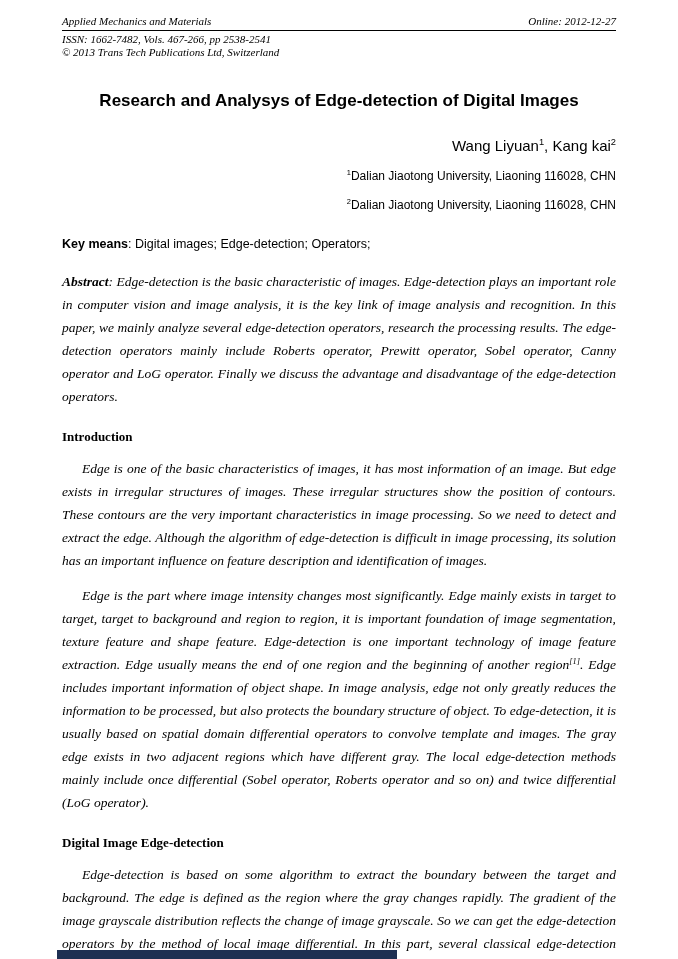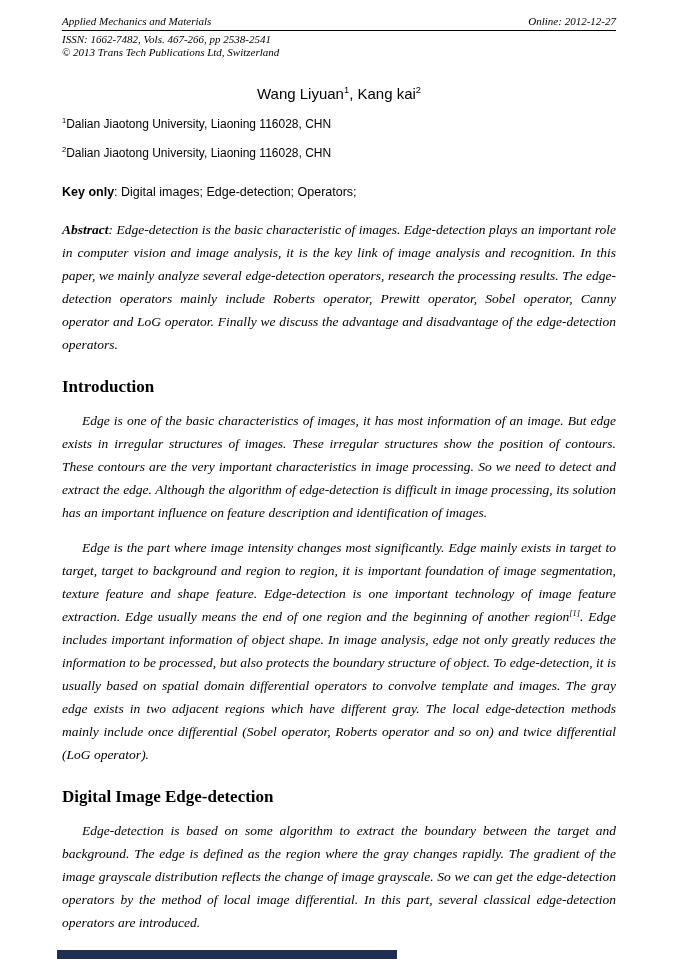--- a/index.html
+++ b/index.html
@@ -35,27 +35,27 @@
   .paper-title {
     font-family: "Liberation Sans", sans-serif;
     font-weight: bold;
     font-size: 17px;
     text-align: center;
     margin: 32px 0 0 0;
   }
   .authors {
     font-family: "Liberation Sans", sans-serif;
     font-size: 15px;
-    text-align: center;
+    text-align: right;
     margin-top: 26px;
   }
   .affil {
     font-family: "Liberation Sans", sans-serif;
     font-size: 12px;
-    text-align: left;
+    text-align: right;
     margin-top: 15px;
   }
   sup { font-size: 0.62em; line-height: 0; }
   
   .keywords {
     font-family: "Liberation Sans", sans-serif;
     font-size: 12.5px;
     margin-top: 25px;
   }
   .bold { font-weight: bold; }
@@ -64,21 +64,21 @@
     font-size: 13.5px;
     line-height: 23px;
     text-align: justify;
     margin: 0;
     font-style: italic;
   }
   .abstract { margin-top: 19px; }
   .indent { text-indent: 20px; }
   .section-heading {
     font-weight: bold;
-    font-size: 17px;
+    font-size: 13px;
     margin: 21px 0 7px 0;
   }
   .mt-para { margin-top: 12px; }
   
   .footer-bar {
     position: absolute;
     left: 57px;
     bottom: 0;
     width: 340px;
     height: 9px;
@@ -93,34 +93,35 @@
   <header class="jheader">
     <div class="jheader-row">
       <span>Applied Mechanics and Materials</span>
       <span>Online: 2012-12-27</span>
     </div>
     <hr class="header-rule">
     <div>ISSN: 1662-7482, Vols. 467-266, pp 2538-2541</div>
     <div>© 2013 Trans Tech Publications Ltd, Switzerland</div>
   </header>
 
+  <h1 class="paper-title">Research and Analysys of Edge-detection of Digital Images</h1>
 
   <div class="authors">
     <span>Wang Liyuan</span><sup>1</sup><span>, Kang kai</span><sup>2</sup>
   </div>
 
   <div class="affil">
     <sup>1</sup><span>Dalian Jiaotong University, Liaoning 116028, CHN</span>
   </div>
   <div class="affil">
     <sup>2</sup><span>Dalian Jiaotong University, Liaoning 116028, CHN</span>
   </div>
 
   <div class="keywords">
-    <span class="bold">Key only</span><span>: Digital images; Edge-detection; Operators;</span>
+    <span class="bold">Key means</span><span>: Digital images; Edge-detection; Operators;</span>
   </div>
 
   <p class="para abstract">
     <span class="bold">Abstract</span><span>: Edge-detection is the basic characteristic of images. Edge-detection plays an important role in computer vision and image analysis, it is the key link of image analysis and recognition. In this paper, we mainly analyze several edge-detection operators, research the processing results. The edge-detection operators mainly include Roberts operator, Prewitt operator, Sobel operator, Canny operator and LoG operator. Finally we discuss the advantage and disadvantage of the edge-detection operators.</span>
   </p>
 
   <h2 class="section-heading">Introduction</h2>
   <p class="para indent mt-para">Edge is one of the basic characteristics of images, it has most information of an image. But edge exists in irregular structures of images. These irregular structures show the position of contours. These contours are the very important characteristics in image processing. So we need to detect and extract the edge. Although the algorithm of edge-detection is difficult in image processing, its solution has an important influence on feature description and identification of images.</p>
 
   <p class="para indent mt-para">

